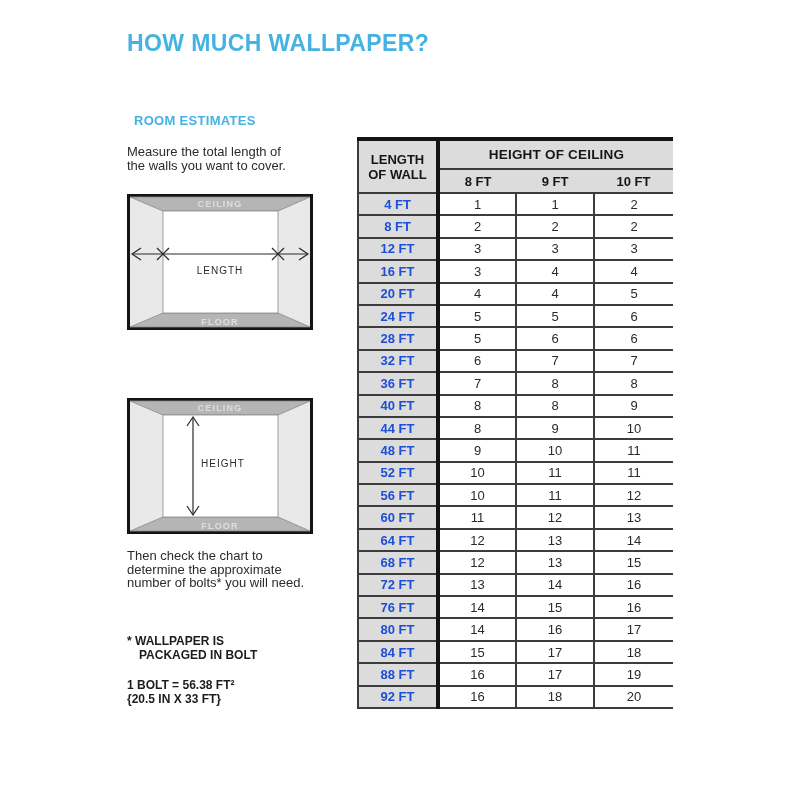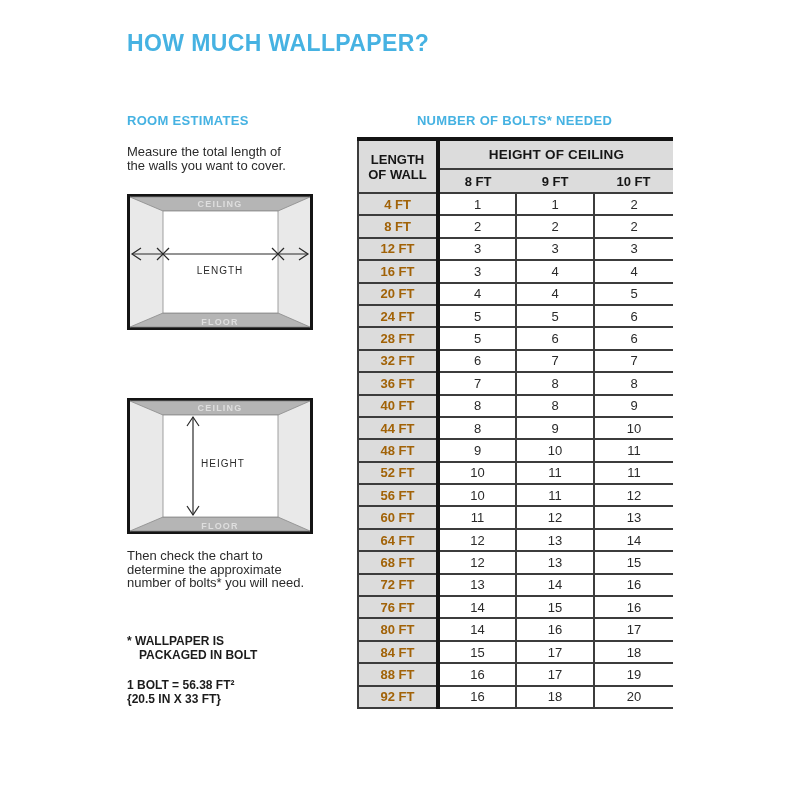--- a/index.html
+++ b/index.html
@@ -15,20 +15,21 @@
   }
   .page-title {
     position: absolute; left: 127px; top: 30px;
     font-size: 23px; font-weight: bold; letter-spacing: 0.4px;
     color: var(--accent);
   }
   .section-heading {
     position: absolute;
     font-size: 13px; font-weight: bold; letter-spacing: 0.3px;
     color: var(--accent);
+    margin-left: 7px;
   }
   .room-heading { left: 127px; top: 113px; }
   .table-heading { left: 357px; top: 113px; width: 315px; text-align: center; }
   .body-text {
     position: absolute; left: 127px; width: 225px;
     font-size: 13px; line-height: 13.6px;
     white-space: pre-line; color: #2b2b2b;
   }
   .step1 { top: 145px; }
   .step2 { top: 345px; }
@@ -68,21 +69,21 @@
   .sub-h {
     background: var(--cellgray);
     font-size: 13px; font-weight: bold; height: 24px; color: #161616;
   }
   .bolts-table tbody td {
     border-top: 2px solid var(--line);
     height: 22.4px; font-size: 13px;
   }
   .bolts-table td.wall {
     background: var(--cellgray); font-weight: bold;
-    border-right: 4px solid var(--heavy); color: #a16207;
+    border-right: 4px solid var(--heavy); color: #1d4ed8;
   }
   .bolts-table td.bolt { color: #2a2a2a; background: #ffffff; }
   .bolts-table td.bolt + td.bolt { border-left: 2px solid var(--line); }
 
   .room-svg-text { font-family: "Liberation Sans", sans-serif; }
 </style>
 </head>
 <body>
 
 <div class="page">
@@ -132,21 +133,20 @@
   <div class="body-text step3">Then check the chart to
 determine the approximate
 number of bolts* you will need.</div>
 
   <div class="note-text footnote">* WALLPAPER IS
 PACKAGED IN BOLT</div>
 
   <div class="note-text bolt-spec">1 BOLT = 56.38 FT²
 {20.5 IN X 33 FT}</div>
 
-  <div class="section-heading table-heading">NUMBER OF BOLTS* NEEDED</div>
 
   <table class="bolts-table">
     <colgroup>
       <col style="width:80px">
         <col style="width:78px">
         <col style="width:78px">
         <col style="width:79px">
     </colgroup>
     <thead>
       <tr>

